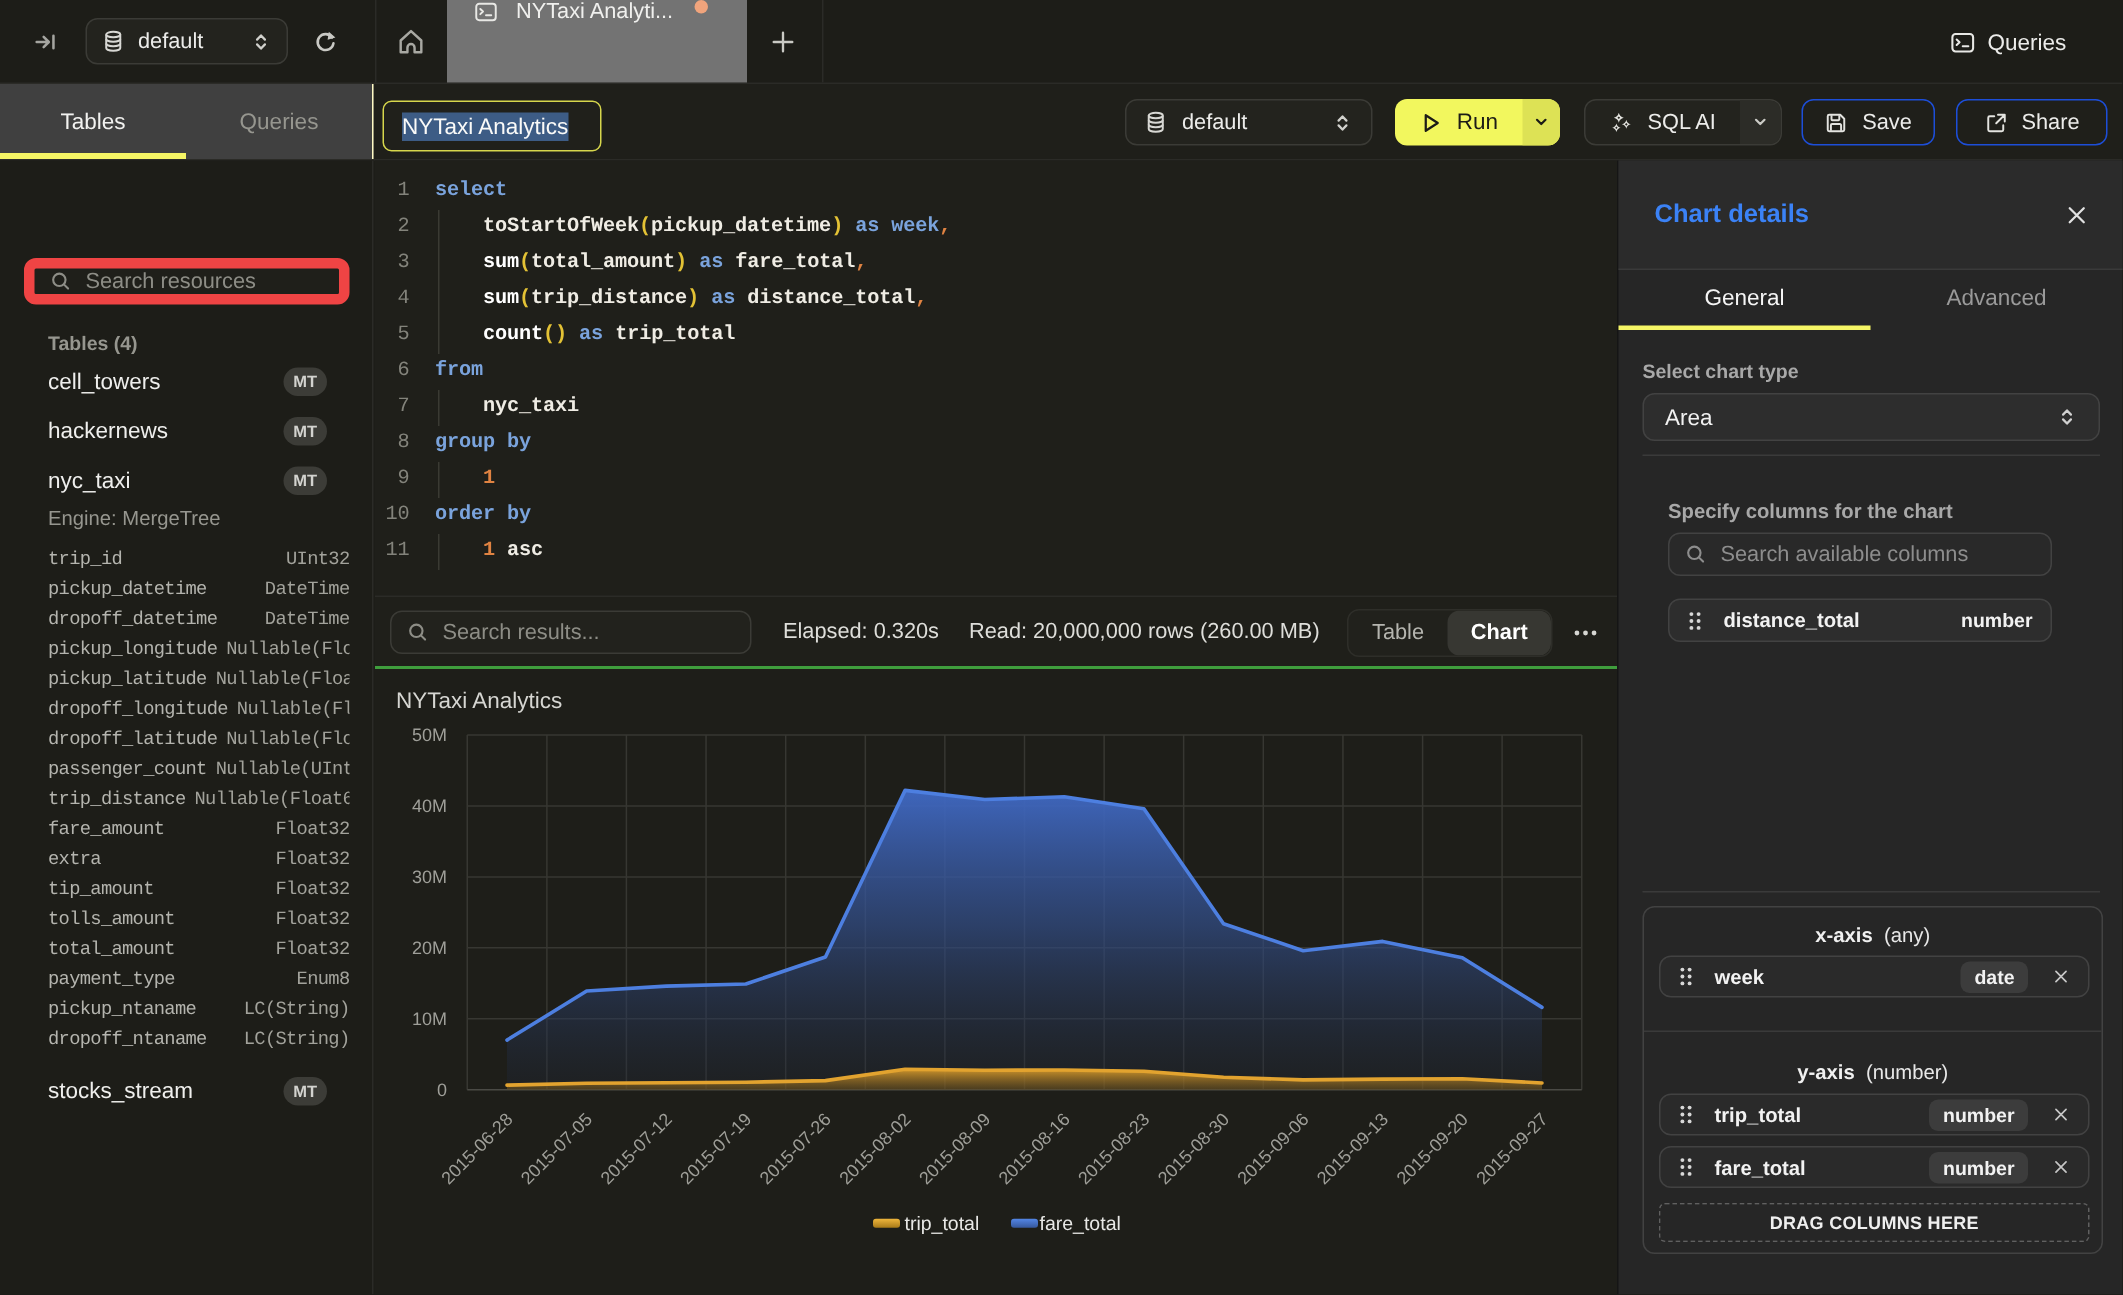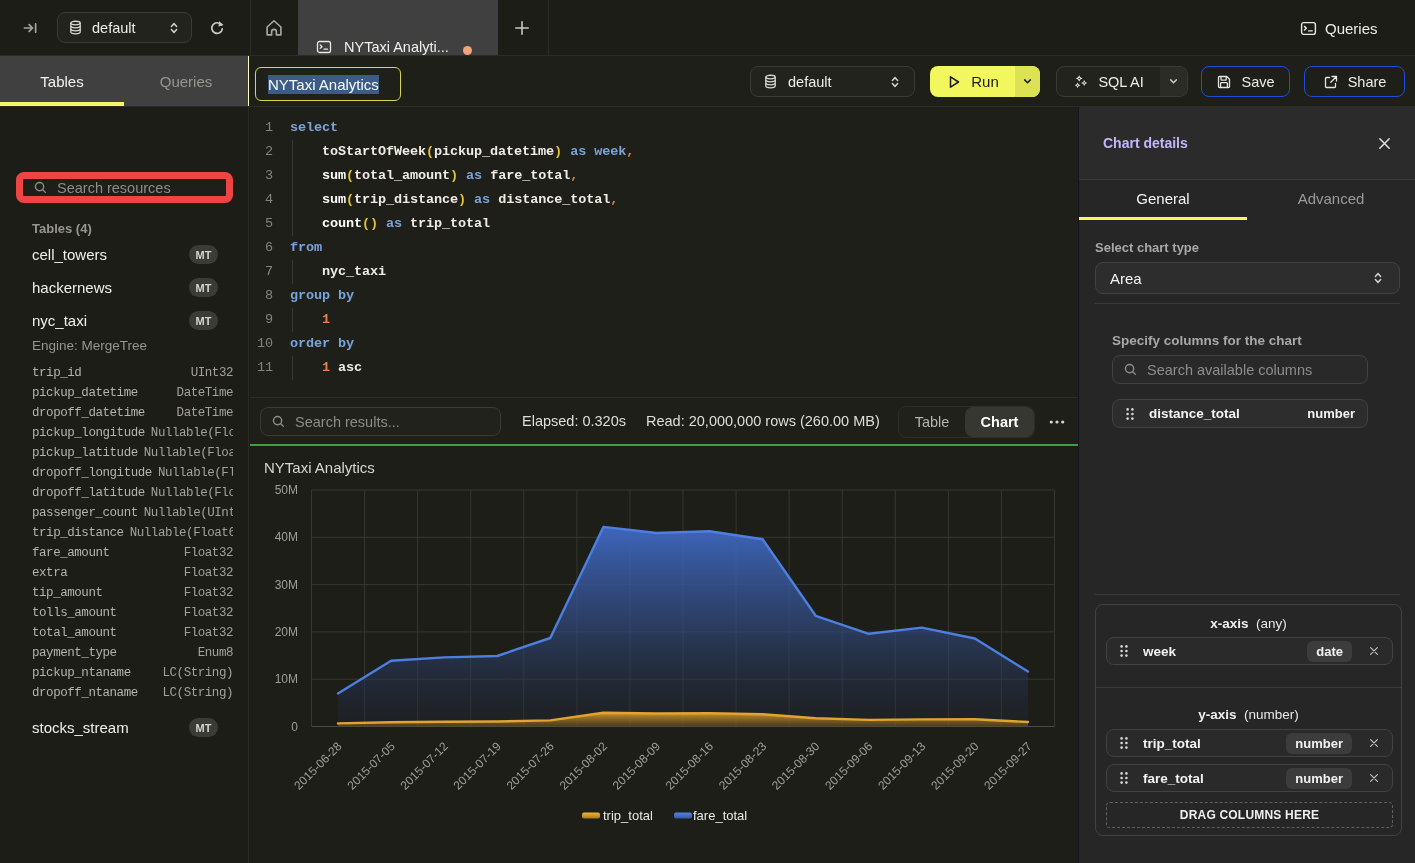--- a/index.html
+++ b/index.html
@@ -10,21 +10,21 @@
 
   
   #header { left:0; top:0; width:1415px; height:56px; background:#1d1d18; border-bottom:1px solid #2b2b27; }
   .icbtn { display:flex; align-items:center; justify-content:center; color:#b9b9b4; }
   #collapse { left:23px; top:21px; width:15px; height:14px; }
   #db-select { left:57px; top:12px; width:135px; height:31px; background:#23231e; border:1px solid #3b3b36;
     border-radius:8px; display:flex; align-items:center; padding:0 10px; }
   #db-select .lbl { font-size:14.5px; font-weight:400; color:#ececea; margin-left:9px; }
   #refresh { left:209px; top:20px; width:16px; height:16px; }
   #home { left:263px; top:17px; width:22px; height:22px; color:#a8a8a2; }
-  #tab { left:298px; top:0; width:200px; height:55px; background:#404040; display:flex; align-items:flex-end; padding:0 18px; }
+  #tab { left:298px; top:0; width:200px; height:55px; background:#737373; display:flex; align-items:flex-start; padding:0 18px; }
   #tab .ttl { font-size:14.5px; color:#f0f0ee; margin-left:12px; white-space:nowrap; }
   #tab .dot { width:9px; height:9px; border-radius:50%; background:#f0a47c; margin-left:14px; }
   #plus { left:511px; top:17px; width:22px; height:22px; color:#c9c9c4; }
   #hdr-div { left:548px; top:0px; width:1px; height:55px; background:#2b2b27; }
   #queries-btn { left:1300px; top:14px; height:28px; display:flex; align-items:center; color:#ececea; }
   #queries-btn span { font-size:15px; font-weight:400; margin-left:8px; }
 
   
   #row2 { left:0; top:56px; width:1415px; height:51px; border-bottom:1px solid #2b2b27; background:#1f1f1a; }
   #side-tabs { left:0; top:0; width:249px; height:50px; background:#404040; border-right:1px solid #fef9c3; }
@@ -97,21 +97,21 @@
   #greenline { left:250px; top:444px; width:828px; height:2px; background:#3f9e3d; }
 
   
   #chartpanel { left:250px; top:446px; width:828px; height:417px; background:#1e1e19; }
   #chart-title { left:14px; top:13px; font-size:15px; color:#d6d6d2; }
 
   
   #rpanel { left:1078px; top:107px; width:337px; height:756px; background:#262626; border-left:1px solid #151515; }
   #rp-head { left:0; top:0; width:337px; height:73px; background:#2b2b2b; border-bottom:1px solid #3a3a3a;
     display:flex; align-items:center; padding:0 24px; }
-  #rp-head .t { font-size:14px; font-weight:700; color:#c4b5fd; }
+  #rp-head .t { font-size:17px; font-weight:700; color:#3b82f6; }
   #rp-close { margin-left:auto; color:#e2e2e2; }
   .rtab { position:absolute; top:73px; width:168px; height:37px; display:flex; align-items:center; justify-content:center; font-size:15px; }
   #rt-gen { left:0; color:#f5f5f5; }
   #rt-adv { left:168px; color:#9a9a9a; }
   #rt-underline { left:0; top:110px; width:168px; height:3px; background:#f5f565; }
   #rp-lbl1 { left:16px; top:133px; font-size:13px; font-weight:700; color:#a8a8a8; }
   #area-select { left:16px; top:155px; width:305px; height:32px; background:#2d2d2d; border:1px solid #424242; border-radius:8px;
     display:flex; align-items:center; padding:0 14px; }
   #area-select .lbl { font-size:15px; color:#f2f2f2; }
   #rp-div1 { left:16px; top:196px; width:305px; height:1px; background:#3a3a3a; }

